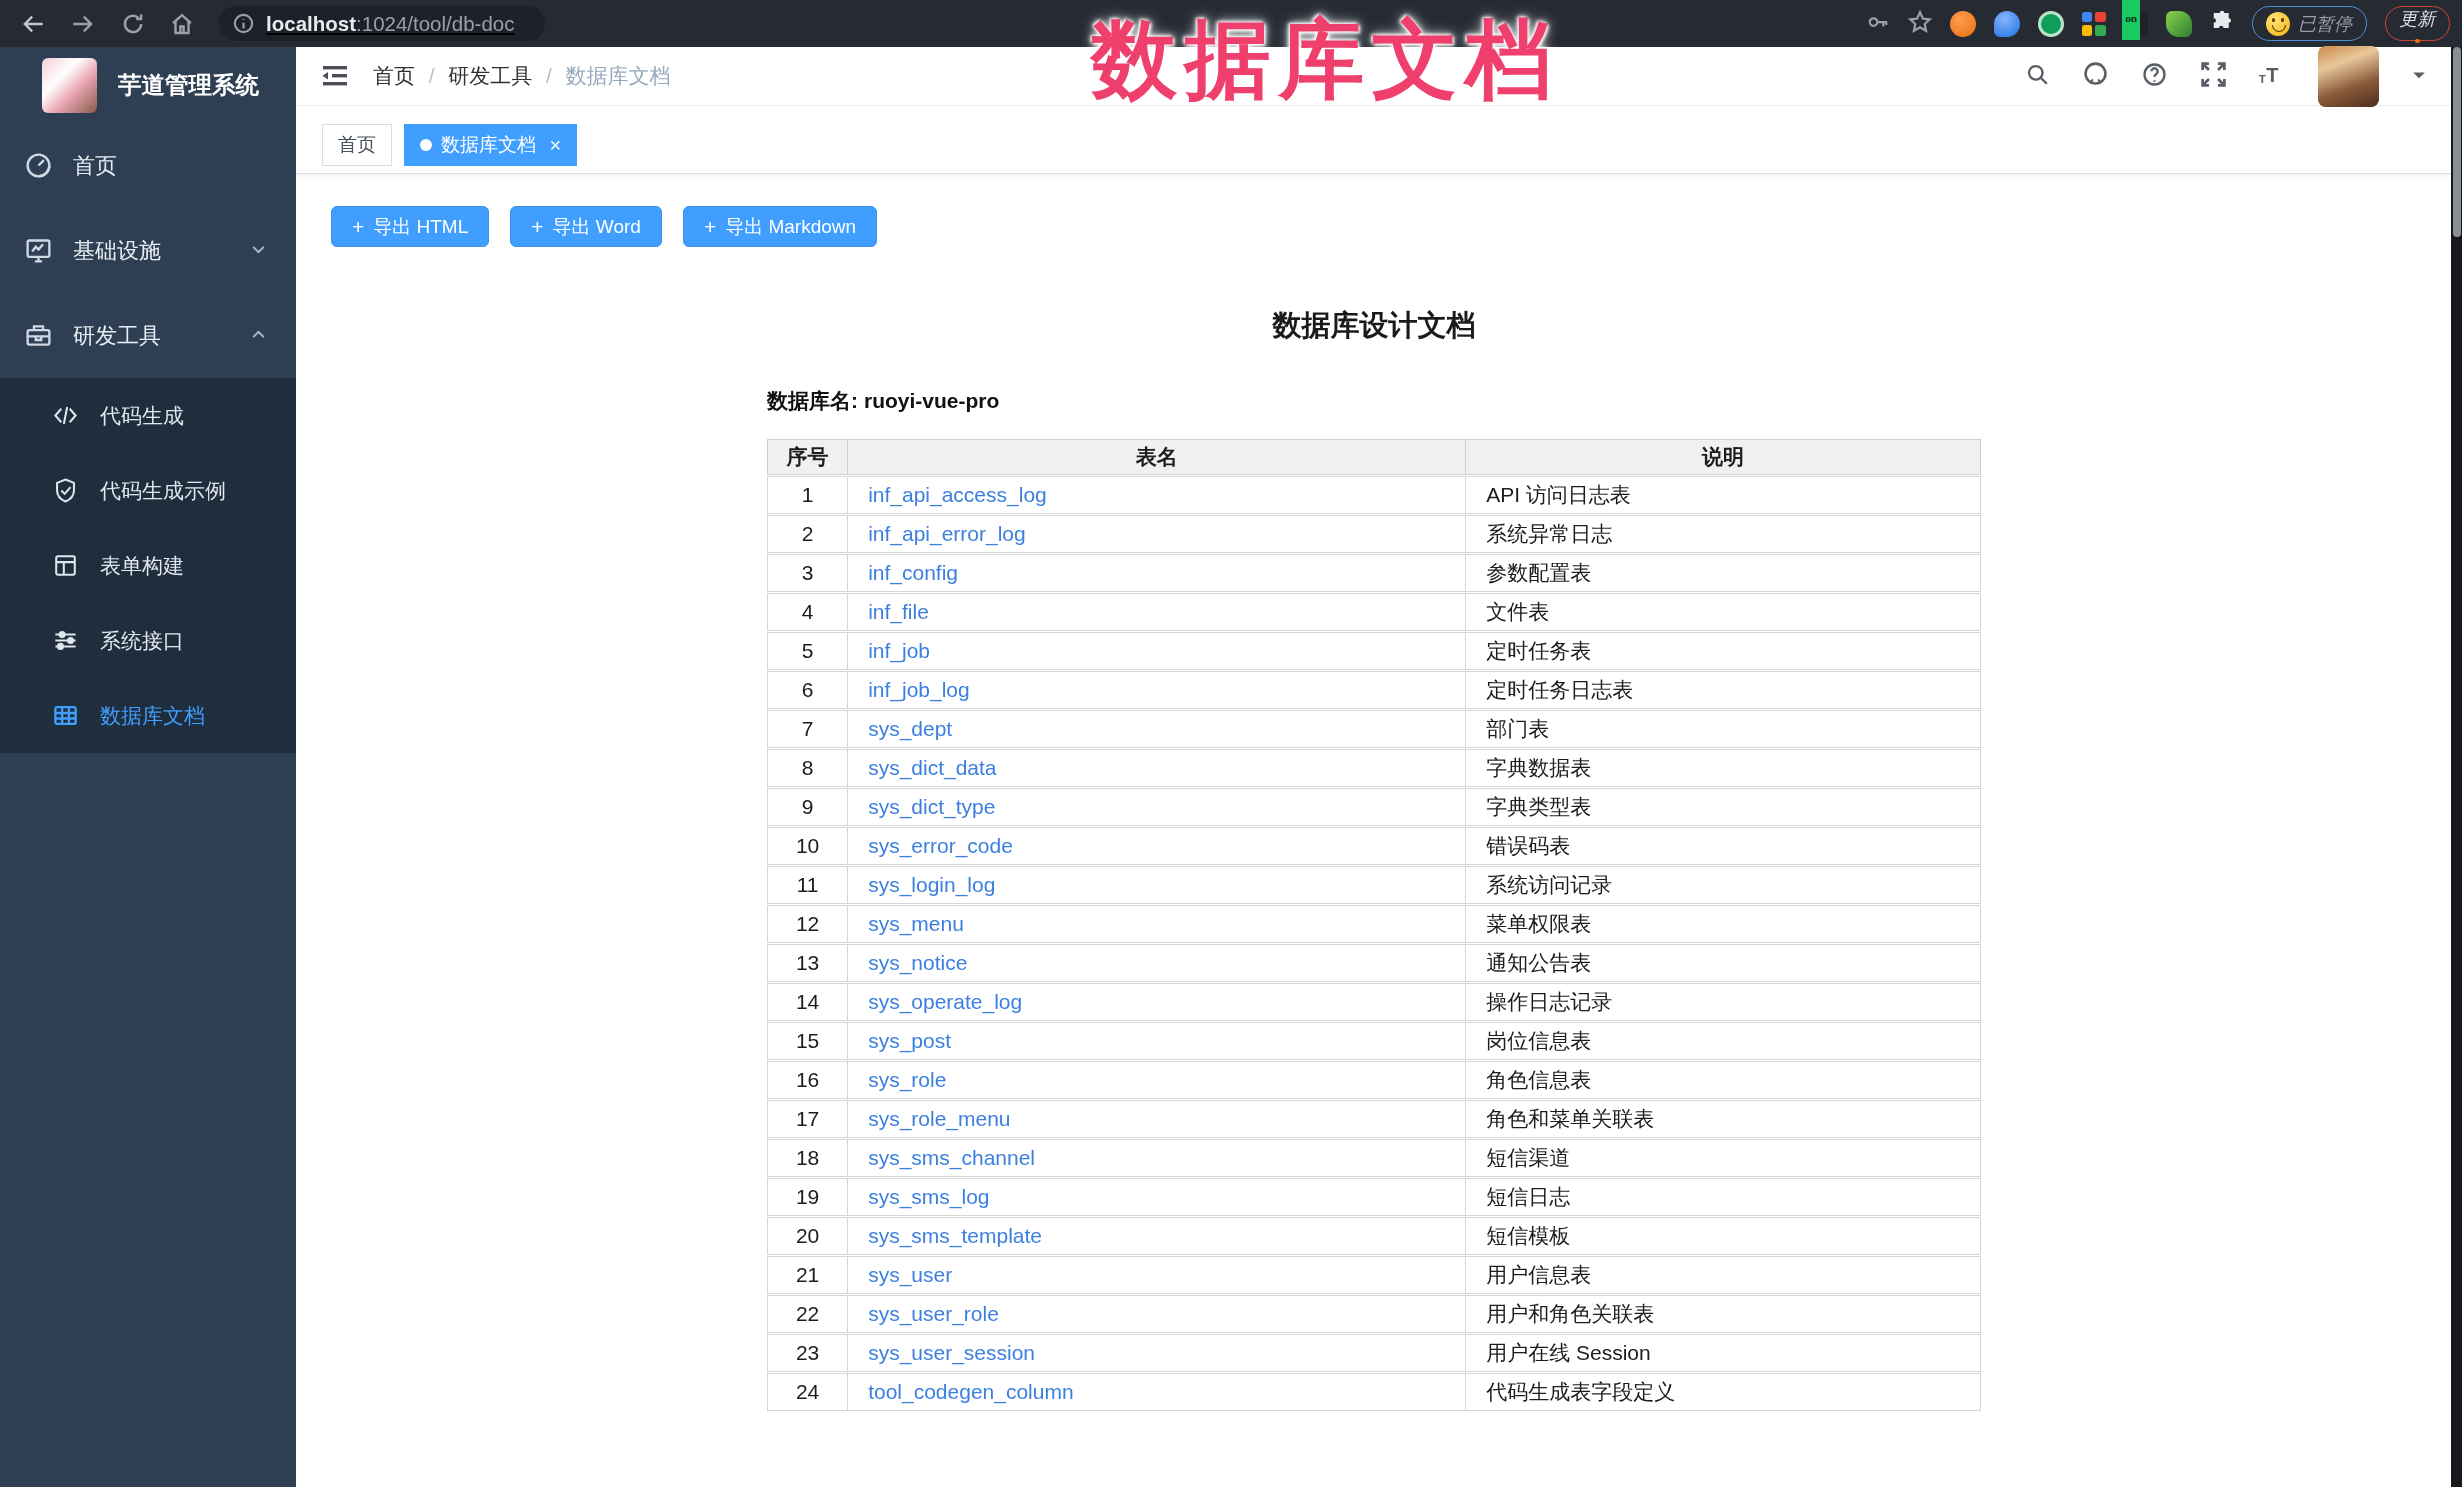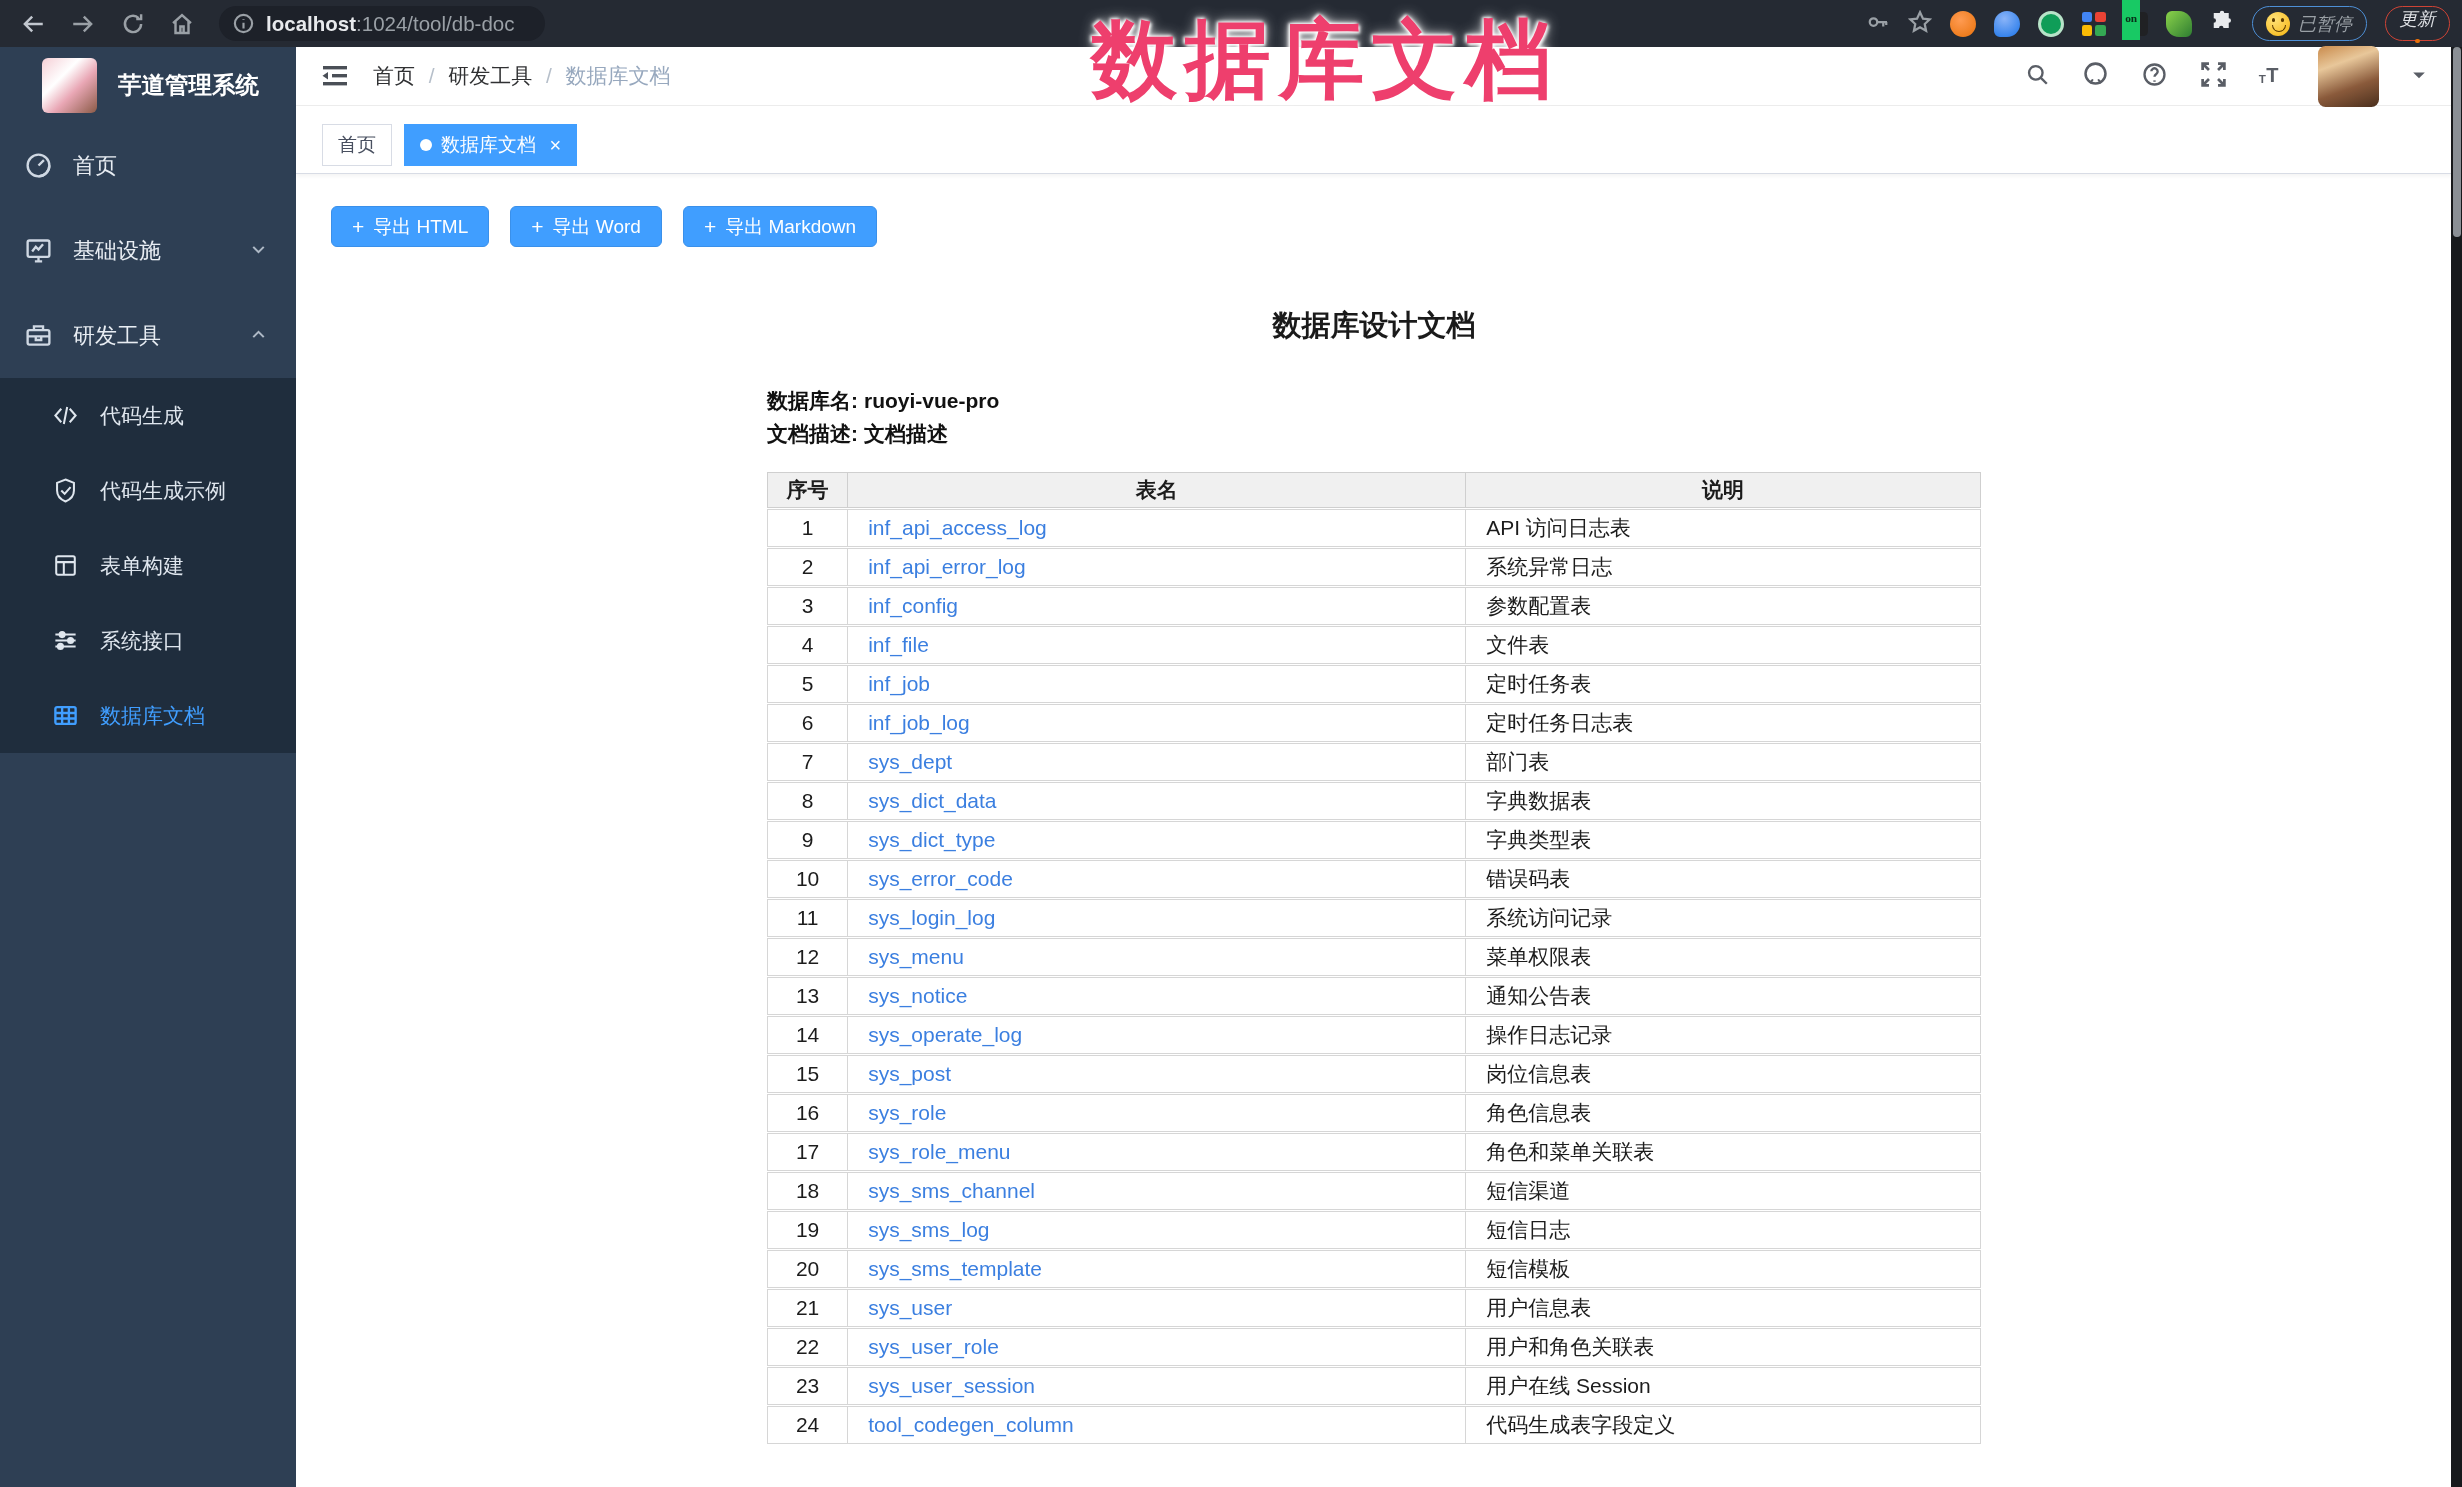--- a/index.html
+++ b/index.html
@@ -5,21 +5,21 @@
   * { margin:0; padding:0; box-sizing:border-box; }
   html,body { width:2462px; height:1488px; overflow:hidden; background:#fff;
               font-family:"Liberation Sans", sans-serif; }
 
   
   .chrome { position:absolute; left:0; top:0; width:2462px; height:47px;
             background:#252a33; display:flex; align-items:center; }
   .nav-ic { width:33px; height:33px; display:flex; align-items:center; justify-content:center; margin-left:16.7px; }
   .nav-ic svg { display:block; }
   .url-pill { margin-left:20px; width:326px; height:35px; border-radius:17.4px;
-              background:#1d2129; display:flex; align-items:center; padding:0 13.7px; }
+              background:#1d2129; display:flex; align-items:center; padding:0 13.7px;text-decoration:underline; }
   .url-host { color:#e8eaed; font-size:20.5px; font-weight:bold; margin-left:10.6px; white-space:nowrap; }
   .url-path { color:#9aa0a6; font-size:20.5px; white-space:nowrap; }
   .chrome-right { position:absolute; right:12px; top:0; height:47px; display:flex; align-items:center; gap:18px; }
   .ext-dot { width:26px; height:26px; border-radius:50%; position:relative; }
   .chip { height:35px; border-radius:17.4px; display:flex; align-items:center; padding:0 13.7px; gap:7.6px;font-style:italic; }
   .chip.paused { border:1.5px solid #4d8fd6; }
   .chip.update { border:1.5px solid #cf4335;flex-direction:column; }
   .chip-text { font-size:18px; color:#9aa0a6; white-space:nowrap; }
   .chip.update .chip-text { color:#dfe1e5; }
   .emoji-face { width:24px; height:24px; border-radius:50%;
@@ -345,21 +345,20 @@
         <span class="plus">+</span>
         <span>导出 Markdown</span>
       </button>
     </div>
 
     <div class="doc">
       <div class="doc-title">数据库设计文档</div>
 
       <div class="doc-meta">
         <div class="row"><span class="k">数据库名:</span><span class="v">ruoyi-vue-pro</span></div>
-        <div class="row"><span class="k">文档描述:</span><span class="v">文档描述</span></div>
       </div>
 
       <table class="db">
         <thead>
           <tr>
             <th>序号</th>
             <th>表名</th>
             <th>说明</th>
           </tr>
         </thead>

